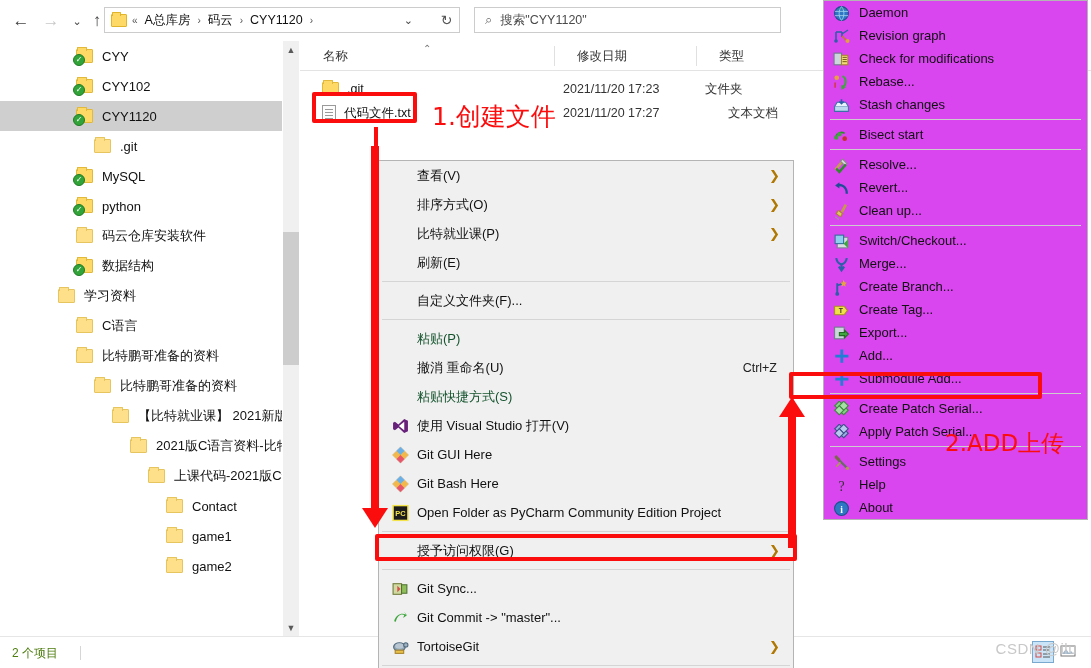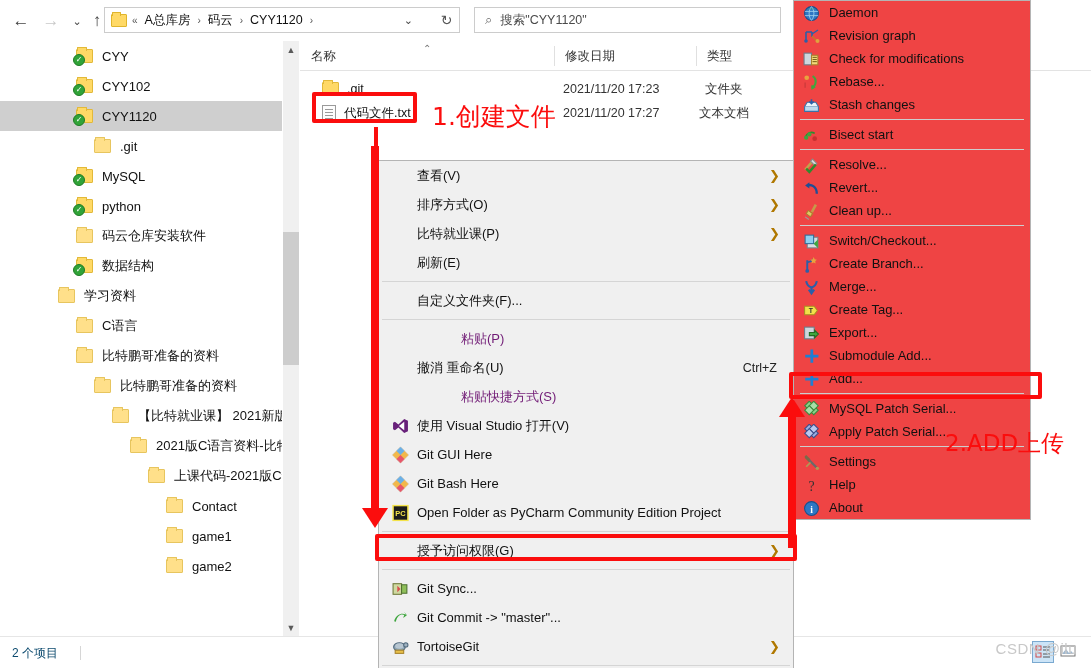--- a/index.html
+++ b/index.html
@@ -61,64 +61,64 @@
   .tscroll { position:absolute; left:283px; top:41px; width:16px; height:595px; background:#f0f0f0; }
   .tscroll .arr { position:absolute; left:0; width:16px; height:17px; color:#5a5a5a;
                   display:flex; align-items:center; justify-content:center; font-size:9px; }
   .tscroll .thumb { position:absolute; left:0; width:16px; background:#cdcdcd; }
 
   
   .listpane { position:absolute; left:300px; top:41px; width:791px; height:595px; background:#fff; }
   .colhead { position:absolute; left:0; top:0; width:791px; height:30px;
              border-bottom:1px solid #e3e3e3; }
   .col { position:absolute; top:0; height:30px; display:flex; align-items:center;
-         font-size:12.5px; color:#333; padding-left:11px; }
+         font-size:12.5px; color:#333; padding-left:23px; }
   .colsep { position:absolute; top:5px; width:1px; height:20px; background:#e0e0e0; }
   .sortcaret { position:absolute; top:2px; color:#777; font-size:10px; }
 
   .frow { position:absolute; left:0; height:24px; width:791px; }
   .fname { position:absolute; left:0; display:flex; align-items:center; height:24px; }
   .fic-folder { width:17px; height:14px; background:#ffd966; border:1px solid #e2b93a;
                 border-radius:1px; position:relative; margin-left:22px; flex:none; }
   .fic-folder:before { content:""; position:absolute; left:0; top:-3px; width:8px; height:3px;
                 background:#ffd966; border:1px solid #e2b93a; border-bottom:none; border-radius:1px 1px 0 0; }
   .fic-txt { width:14px; height:17px; background:#fdfdfd; border:1px solid #9a9a9a;
              margin-left:22px; position:relative; flex:none; }
   .fic-txt:after { content:""; position:absolute; left:2px; top:3px; right:2px; height:1px;
              background:#9a9a9a; box-shadow:0 3px 0 #9a9a9a, 0 6px 0 #9a9a9a, 0 9px 0 #9a9a9a; }
   .flabel { margin-left:8px; font-size:12.5px; color:#111; white-space:nowrap; }
   .fcell { position:absolute; height:24px; display:flex; align-items:center;
            font-size:12.5px; color:#333; }
 
   
   .statusbar { position:absolute; left:0; top:636px; width:1091px; height:32px;
                background:#fff; border-top:1px solid #e6e6e6; }
-  .status-text { position:absolute; left:12px; top:8px; font-size:12px; color:#0c4a6e; }
+  .status-text { position:absolute; left:12px; top:8px; font-size:12px; color:#4d7c0f; }
   .status-sep { position:absolute; left:80px; top:9px; width:1px; height:14px; background:#d6d6d6; }
   .viewbtn { position:absolute; top:4px; width:22px; height:22px; }
   .viewbtn.act { background:#cce4f7; border:1px solid #7aa9d0; }
 
   .watermark { position:absolute; right:14px; top:640px; font-size:15px; color:#c8c8c8;
                letter-spacing:0.5px; font-family:"Liberation Sans", sans-serif; }
 
   
   .ctxmenu { position:absolute; left:378px; top:160px; width:416px;
              background:#f0f0f0; border:1px solid #b4b4b4; }
   .mi { height:29px; display:flex; align-items:center; position:relative; padding-left:38px;
         font-size:13px; color:#111; }
-  .mi.dis { color:#701a75;margin-left:44px; }
+  .mi.dis { color:#14532d; }
   .mi .ico { position:absolute; left:13px; top:50%; transform:translateY(-50%);
              width:17px; height:17px;text-align:right; }
   .mi .arrow { position:absolute; right:13px; color:#b07800; font-size:13px; font-weight:bold; }
   .mi .accel { position:absolute; right:16px; font-size:12.5px; color:#222; }
   .msep { height:1px; background:#d5d5d5; margin:4px 3px; }
 
   
-  .submenu { position:absolute; left:793px; top:0px; width:238px;
-             background:#ef4444; border:1px solid #b4b4b4; }
+  .submenu { position:absolute; left:823px; top:0px; width:265px;
+             background:#d946ef; border:1px solid #b4b4b4; }
   .smi { height:23px; display:flex; align-items:center; position:relative; padding-left:35px;
          font-size:13px; color:#111; }
   .smi .ico { position:absolute; left:9px; top:50%; transform:translateY(-50%);
               width:18px; height:16px; }
   .ssep { height:1px; background:#cdcdcd; margin:3px 6px 3px 6px; }
 
   
   .redbox { position:absolute; border:4px solid #fb0d0d; border-radius:2px; pointer-events:none; }
   .redtext { position:absolute; color:#fb0d0d; font-size:25px; white-space:nowrap;
              font-family:"DejaVu Sans", sans-serif; }
@@ -290,21 +290,21 @@
       <div class="fcell" style="left:263px;">2021/11/20 17:23</div>
       <div class="fcell" style="left:405px;">文件夹</div>
     </div>
 
     <div class="frow" style="top:60px;">
       <div class="fname">
         <span class="fic-txt"></span>
         <span class="flabel">代码文件.txt</span>
       </div>
       <div class="fcell" style="left:263px;">2021/11/20 17:27</div>
-      <div class="fcell" style="left:399px;text-align:right;">文本文档</div>
+      <div class="fcell" style="left:428px;text-align:right;">文本文档</div>
     </div>
   </div>
 
   <div class="statusbar">
     <div class="status-text">2 个项目</div>
     <div class="status-sep"></div>
   </div>
   <div class="viewbtn act" style="left:1032px; top:641px;">
     <svg width="20" height="20" viewBox="0 0 20 20">
       <rect x="3" y="4" width="5" height="4" fill="none" stroke="#d04a4a" stroke-width="1"></rect>
@@ -542,39 +542,39 @@
             <rect x="4" y="4" width="10" height="10" fill="#d7dde2" stroke="#77878f"></rect>
             <rect x="2" y="2" width="8" height="8" fill="#8fd0ef" stroke="#2f6f9a"></rect>
             <path d="M10 10 l4 -4 v8 z" fill="#3fa63f"></path>
           </svg>
         </span>
         <span>Switch/Checkout...</span>
       </div>
       <div class="smi">
         <span class="ico">
           <svg width="17" height="17" viewBox="0 0 16 16">
+            <path d="M3 2 C4 7 8 8 8 8 C8 8 12 7 13 2" stroke="#2b5fa8" stroke-width="2" fill="none"></path>
+            <path d="M8 7 v5 M5.5 10 L8 13.5 L10.5 10" stroke="#2b5fa8" stroke-width="2" fill="none"></path>
+          </svg>
+        </span>
+        <span>Merge...</span>
+      </div>
+      <div class="smi">
+        <span class="ico">
+          <svg width="17" height="17" viewBox="0 0 16 16">
             <path d="M4 14 V4 M4 6 C8 6 9 4 10 3" stroke="#2b5fa8" stroke-width="1.8" fill="none"></path>
             <circle cx="4" cy="14" r="1.8" fill="#2b5fa8"></circle>
             <path d="M10 1 l1 2 l2 .5 l-1.5 1.5 l.4 2 L10 6 L8 7 l.4-2 L7 3.5 l2-.5 z" fill="#e8a33e"></path>
           </svg>
         </span>
         <span>Create Branch...</span>
       </div>
       <div class="smi">
         <span class="ico">
           <svg width="17" height="17" viewBox="0 0 16 16">
-            <path d="M3 2 C4 7 8 8 8 8 C8 8 12 7 13 2" stroke="#2b5fa8" stroke-width="2" fill="none"></path>
-            <path d="M8 7 v5 M5.5 10 L8 13.5 L10.5 10" stroke="#2b5fa8" stroke-width="2" fill="none"></path>
-          </svg>
-        </span>
-        <span>Merge...</span>
-      </div>
-      <div class="smi">
-        <span class="ico">
-          <svg width="17" height="17" viewBox="0 0 16 16">
             <path d="M1.5 4 h9 l3 4 l-3 4 h-9 z" fill="#f2e04a" stroke="#a89020"></path>
             <text x="5.5" y="10.5" font-size="6.5" fill="#333" font-family="sans-serif" font-weight="bold">T</text>
           </svg>
         </span>
         <span>Create Tag...</span>
       </div>
       <div class="smi">
         <span class="ico">
           <svg width="17" height="17" viewBox="0 0 16 16">
             <rect x="1.5" y="2" width="9" height="11" fill="#cdd6dd" stroke="#6c7d8a"></rect>
@@ -582,43 +582,43 @@
           </svg>
         </span>
         <span>Export...</span>
       </div>
       <div class="smi">
         <span class="ico">
           <svg width="17" height="17" viewBox="0 0 16 16">
             <path d="M7 1.5 h2.6 v4.9 h4.9 v2.6 h-4.9 v4.9 H7 V9 H2.1 V6.4 H7 z" fill="#1e7fd4"></path>
           </svg>
         </span>
+        <span>Add...</span>
+      </div>
+      <div class="smi">
+        <span class="ico">
+          <svg width="17" height="17" viewBox="0 0 16 16">
+            <path d="M7 1.5 h2.6 v4.9 h4.9 v2.6 h-4.9 v4.9 H7 V9 H2.1 V6.4 H7 z" fill="#1e7fd4"></path>
+          </svg>
+        </span>
         <span>Submodule Add...</span>
-      </div>
-      <div class="smi">
-        <span class="ico">
-          <svg width="17" height="17" viewBox="0 0 16 16">
-            <path d="M7 1.5 h2.6 v4.9 h4.9 v2.6 h-4.9 v4.9 H7 V9 H2.1 V6.4 H7 z" fill="#1e7fd4"></path>
-          </svg>
-        </span>
-        <span>Add...</span>
       </div>
       <div class="ssep"></div>
       <div class="smi">
         <span class="ico">
           <svg width="17" height="17" viewBox="0 0 16 16">
             <g transform="rotate(45 8 8)">
               <rect x="1" y="4" width="6" height="6" fill="#8ad08a" stroke="#3b8a3b"></rect>
               <rect x="7" y="4" width="6" height="6" fill="#8ad08a" stroke="#3b8a3b"></rect>
               <rect x="4" y="1" width="6" height="6" fill="#a7dda7" stroke="#3b8a3b"></rect>
               <rect x="4" y="7" width="6" height="6" fill="#a7dda7" stroke="#3b8a3b"></rect>
             </g>
           </svg>
         </span>
-        <span>MySQL Patch Serial...</span>
+        <span>Create Patch Serial...</span>
       </div>
       <div class="smi">
         <span class="ico">
           <svg width="17" height="17" viewBox="0 0 16 16">
             <g transform="rotate(45 8 8)">
               <rect x="1" y="4" width="6" height="6" fill="#9aaee0" stroke="#3b4e8a"></rect>
               <rect x="7" y="4" width="6" height="6" fill="#9aaee0" stroke="#3b4e8a"></rect>
               <rect x="4" y="1" width="6" height="6" fill="#b9c8ee" stroke="#3b4e8a"></rect>
               <rect x="4" y="7" width="6" height="6" fill="#b9c8ee" stroke="#3b4e8a"></rect>
             </g>

